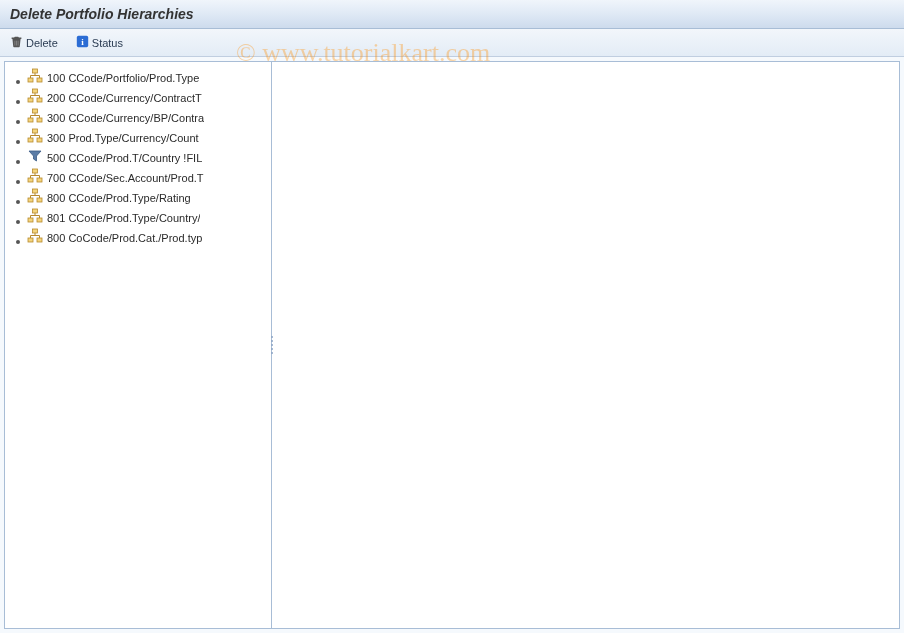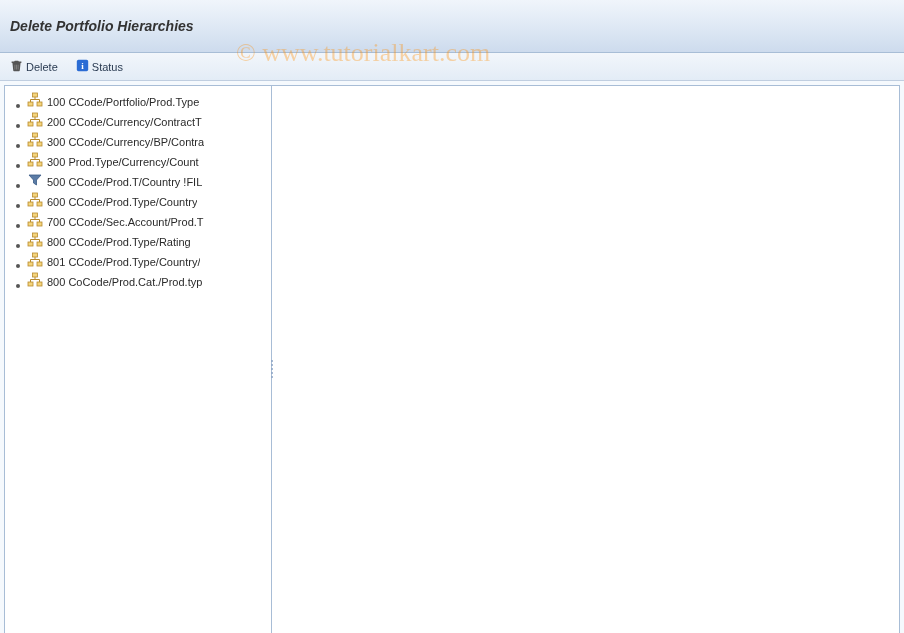--- a/index.html
+++ b/index.html
@@ -10,21 +10,21 @@
       font-size: 11px;
       background: #fff;
       width: 904px;
       height: 633px;
       overflow: hidden;
       position: relative;
     }
     .title-bar {
       background: linear-gradient(to bottom, #f0f5fb 0%, #dfe9f5 50%, #cddbed 100%);
       border-bottom: 1px solid #a8bdd6;
-      padding: 18px 10px;
+      padding: 6px 10px;
     }
     .title-text {
       font-size: 14px;
       font-style: italic;
       font-weight: bold;
       color: #333;
     }
     .toolbar {
       background: linear-gradient(to bottom, #f2f6fb 0%, #e3ecf6 100%);
       border-bottom: 1px solid #c0cee0;
@@ -219,32 +219,20 @@
       <div class="tree-item">
         <span class="bullet"></span>
         <span class="node-icon">
           <svg width="16" height="16" viewBox="0 0 16 16">
             <rect x="5.5" y="1" width="5" height="4" fill="#f4d47c" stroke="#b78a2e" stroke-width="0.8"></rect>
             <rect x="1" y="10" width="5" height="4" fill="#f4d47c" stroke="#b78a2e" stroke-width="0.8"></rect>
             <rect x="10" y="10" width="5" height="4" fill="#f4d47c" stroke="#b78a2e" stroke-width="0.8"></rect>
             <path d="M8 5v2.5M3.5 10V7.5h9V10M8 7.5h0" stroke="#b78a2e" stroke-width="1" fill="none"></path>
           </svg>
         </span>
-        <span class="tree-label">600 CCode/Prod.Type/Country</span>
-      </div>
-      <div class="tree-item">
-        <span class="bullet"></span>
-        <span class="node-icon">
-          <svg width="16" height="16" viewBox="0 0 16 16">
-            <rect x="5.5" y="1" width="5" height="4" fill="#f4d47c" stroke="#b78a2e" stroke-width="0.8"></rect>
-            <rect x="1" y="10" width="5" height="4" fill="#f4d47c" stroke="#b78a2e" stroke-width="0.8"></rect>
-            <rect x="10" y="10" width="5" height="4" fill="#f4d47c" stroke="#b78a2e" stroke-width="0.8"></rect>
-            <path d="M8 5v2.5M3.5 10V7.5h9V10M8 7.5h0" stroke="#b78a2e" stroke-width="1" fill="none"></path>
-          </svg>
-        </span>
         <span class="tree-label">700 CCode/Sec.Account/Prod.T</span>
       </div>
       <div class="tree-item">
         <span class="bullet"></span>
         <span class="node-icon">
           <svg width="16" height="16" viewBox="0 0 16 16">
             <rect x="5.5" y="1" width="5" height="4" fill="#f4d47c" stroke="#b78a2e" stroke-width="0.8"></rect>
             <rect x="1" y="10" width="5" height="4" fill="#f4d47c" stroke="#b78a2e" stroke-width="0.8"></rect>
             <rect x="10" y="10" width="5" height="4" fill="#f4d47c" stroke="#b78a2e" stroke-width="0.8"></rect>
             <path d="M8 5v2.5M3.5 10V7.5h9V10M8 7.5h0" stroke="#b78a2e" stroke-width="1" fill="none"></path>

